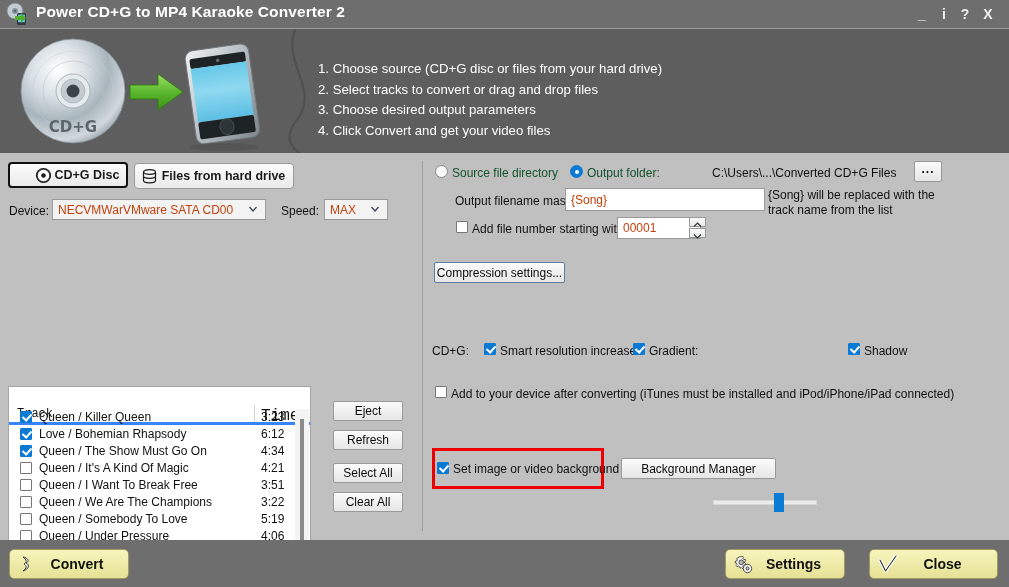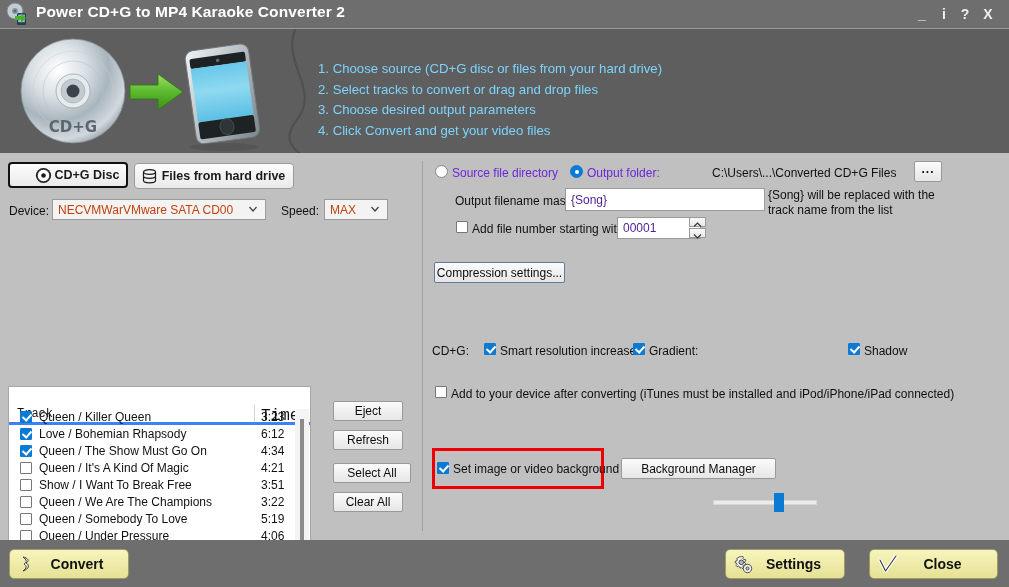--- a/index.html
+++ b/index.html
@@ -53,21 +53,21 @@
   #banner {
     position: absolute; left: 0; top: 29px;
     width: 1009px; height: 124px;
     background: #5e5e5e;
     overflow: hidden;
   }
   #banner-art { position: absolute; left: 0; top: 0; width: 320px; height: 124px; }
   #banner-swoosh { position: absolute; left: 250px; top: 0; width: 90px; height: 124px; }
   #steps {
     position: absolute; left: 318px; top: 30px;
-    color: #7dd3fc;
+    color: #ffffff;
     font-size: 13.2px;
     line-height: 20.5px;
     white-space: nowrap;
   }
   #steps div { }
 
   
   #body {
     position: absolute; left: 0; top: 153px;
     width: 1009px; height: 387px;
@@ -242,36 +242,36 @@
     content: "";
     position: absolute;
     left: 3.5px; top: 3.5px;
     width: 4px; height: 4px;
     border-radius: 50%;
     background: #ffffff;
   }
   .rlabel {
     position: absolute;
     font-size: 12px;
-    color: #6d28d9;
+    color: #14532d;
     white-space: nowrap;
     cursor: pointer;
   }
   .stext {
     position: absolute;
     font-size: 12px;
     color: #101010;
     white-space: nowrap;
   }
   .tinput {
     position: absolute;
     background: #ffffff;
     border: 1px solid #9a9a9a;
     font-size: 12px;
-    color: #4c1d95;
+    color: #c2410c;
     padding: 0 0 0 5px;
     display: flex;
     align-items: center;
     cursor: text;
   }
 
   
   #spin-up, #spin-dn {
     position: absolute;
     width: 17px; height: 10px;
@@ -475,21 +475,21 @@
             <span class="tname">Queen / The Show Must Go On</span>
             <span class="ttime">4:34</span>
           </div>
           <div class="trow">
             <span class="cb"></span>
             <span class="tname">Queen / It's A Kind Of Magic</span>
             <span class="ttime">4:21</span>
           </div>
           <div class="trow">
             <span class="cb"></span>
-            <span class="tname">Show / I Want To Break Free</span>
+            <span class="tname">Queen / I Want To Break Free</span>
             <span class="ttime">3:51</span>
           </div>
           <div class="trow">
             <span class="cb"></span>
             <span class="tname">Queen / We Are The Champions</span>
             <span class="ttime">3:22</span>
           </div>
           <div class="trow">
             <span class="cb"></span>
             <span class="tname">Queen / Somebody To Love</span>
@@ -516,21 +516,21 @@
             <span class="ttime">4:03</span>
           </div>
         </div>
       <div id="tl-scroll">
         <div id="tl-thumb"></div>
       </div>
     </div>
 
     <div class="btn" style="left:333px; top:248px; width:70px; height:20px;">Eject</div>
     <div class="btn" style="left:333px; top:277px; width:70px; height:20px;">Refresh</div>
-    <div class="btn" style="left:333px; top:310px; width:78px; height:20px;">Select All</div>
+    <div class="btn" style="left:333px; top:310px; width:70px; height:20px;">Select All</div>
     <div class="btn" style="left:333px; top:339px; width:70px; height:20px;">Clear All</div>
 
     <div class="radio" style="left:435px; top:12px;"></div>
     <div class="rlabel" style="left:452px; top:13px;">Source file directory</div>
 
     <div class="radio on" style="left:570px; top:12px;"></div>
     <div class="rlabel" style="left:587px; top:13px;">Output folder:</div>
 
     <div class="stext" style="left:712px; top:13px;">C:\Users\...\Converted CD+G Files</div>
 

